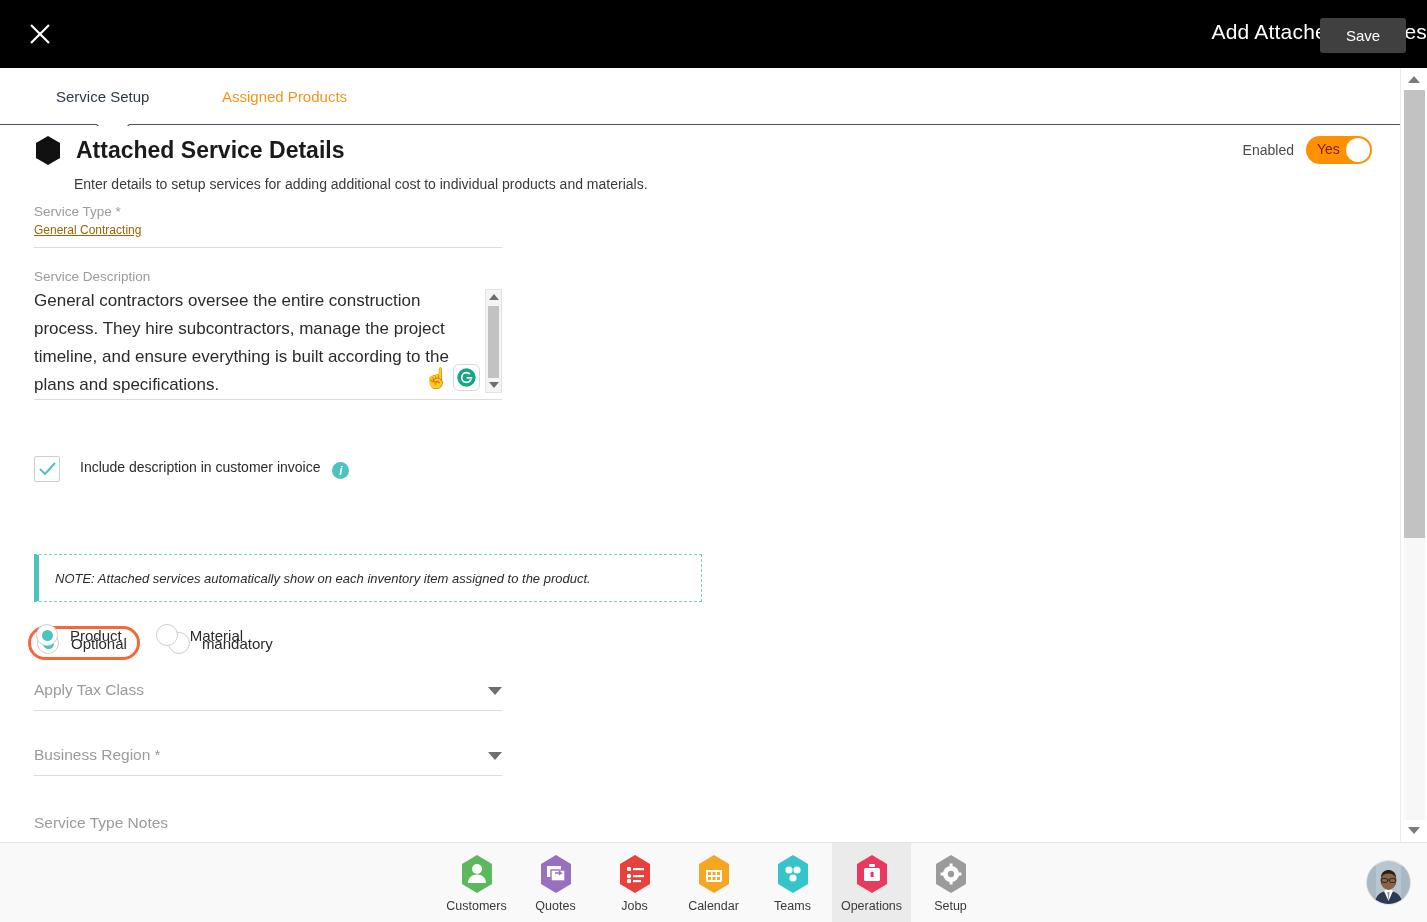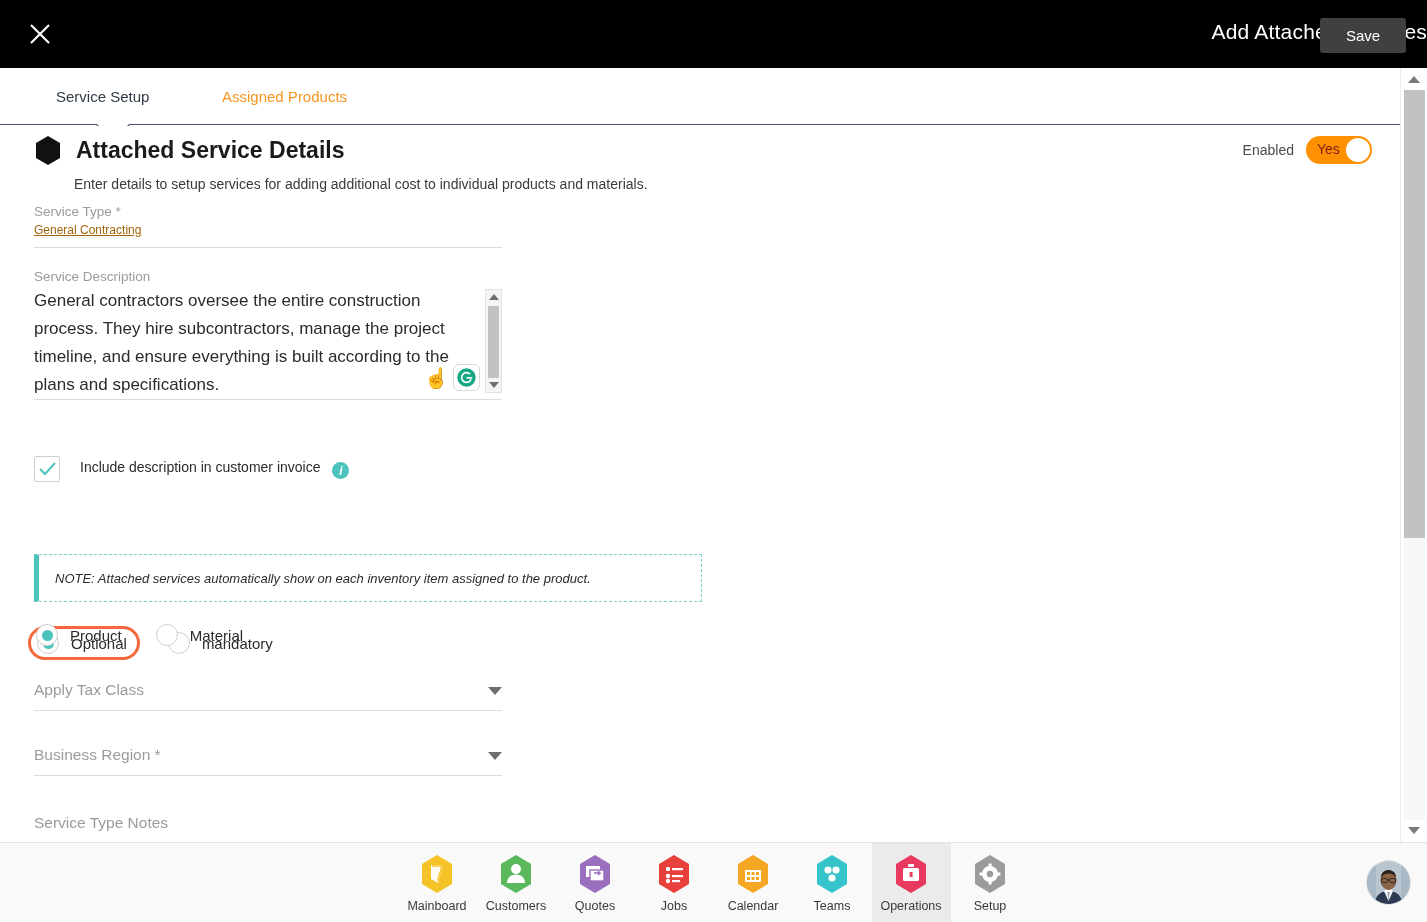--- a/index.html
+++ b/index.html
@@ -419,28 +419,20 @@
 
   <div class="page-scroll">
     <span class="ps-arrow up"></span>
     <span class="ps-track"></span>
     <span class="ps-thumb"></span>
     <span class="ps-arrow dn"></span>
   </div>
 
   <div class="bottomnav">
     <div class="nav-items" id="nav-items">
-        <div class="nav-item">
-          <svg class="nav-icon" viewBox="0 0 38 42">
-            <polygon points="19,2 34,11 34,31 19,40 4,31 4,11" fill="#F5C327"></polygon>
-            <path d="M13 12 L25 12 L20 30 L13 26 Z" fill="#ffffff" opacity=".95"></path>
-            <path d="M14 13 L24 13 L19.5 28" fill="none" stroke="#F5C327" stroke-width="1.4"></path>
-          </svg>
-          <span class="nav-label">Mainboard</span>
-        </div>
         <div class="nav-item">
           <svg class="nav-icon" viewBox="0 0 38 42">
             <polygon points="19,2 34,11 34,31 19,40 4,31 4,11" fill="#5CB85C"></polygon>
             <circle cx="19" cy="16" r="5" fill="#ffffff"></circle>
             <path d="M10 30c0-5.2 4-8.4 9-8.4s9 3.2 9 8.4z" fill="#ffffff"></path>
           </svg>
           <span class="nav-label">Customers</span>
         </div>
         <div class="nav-item">
           <svg class="nav-icon" viewBox="0 0 38 42">

